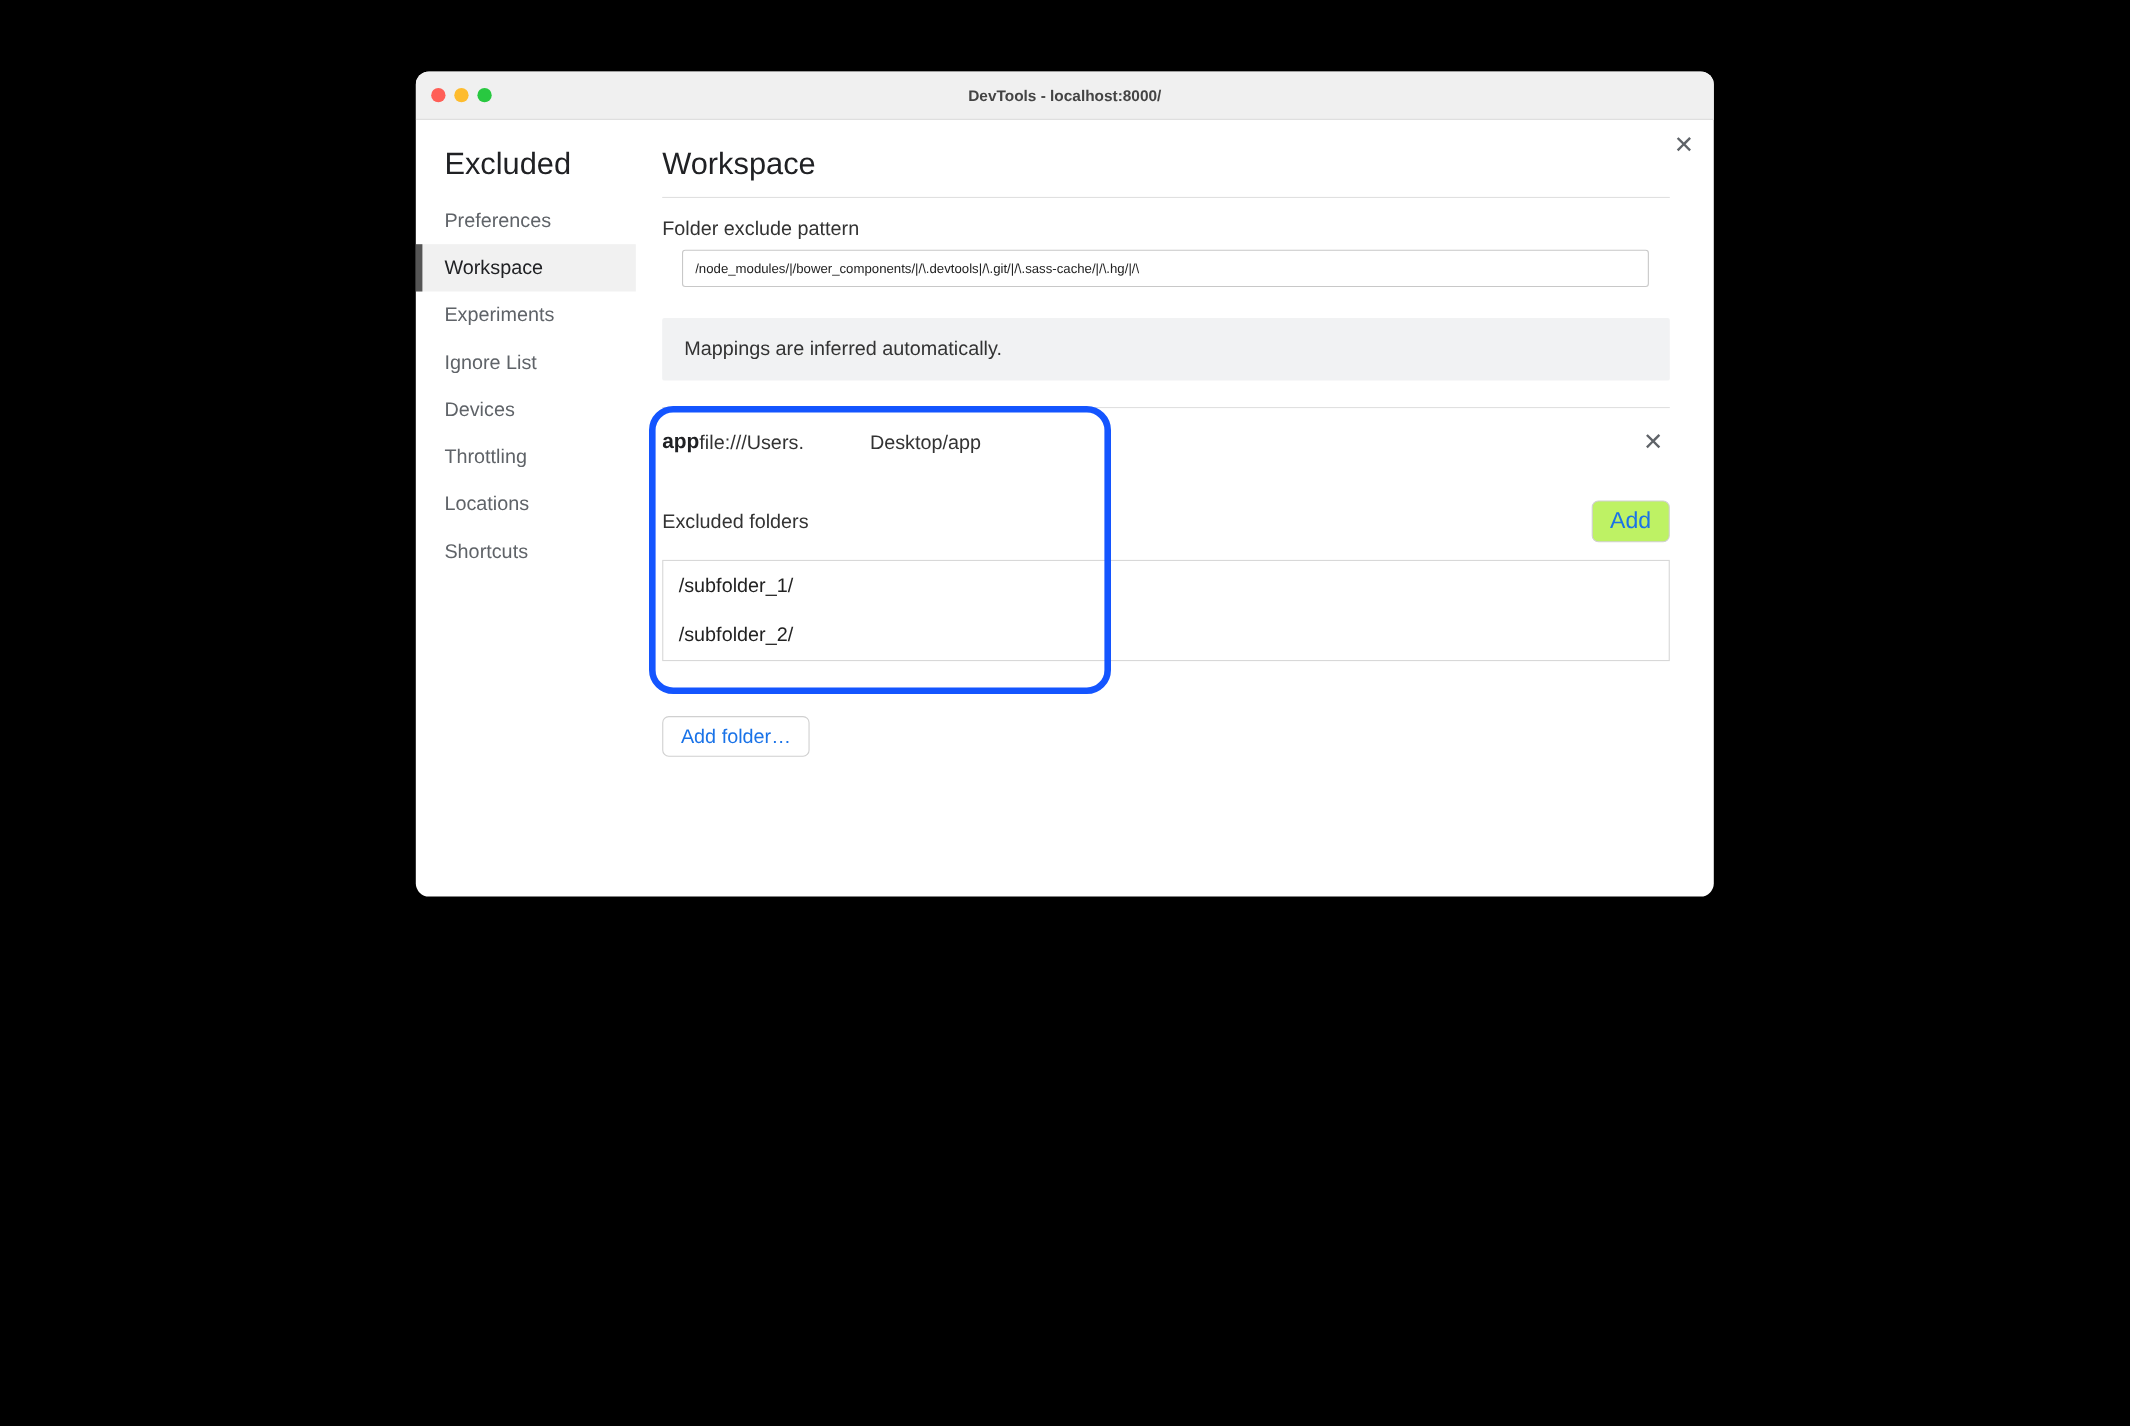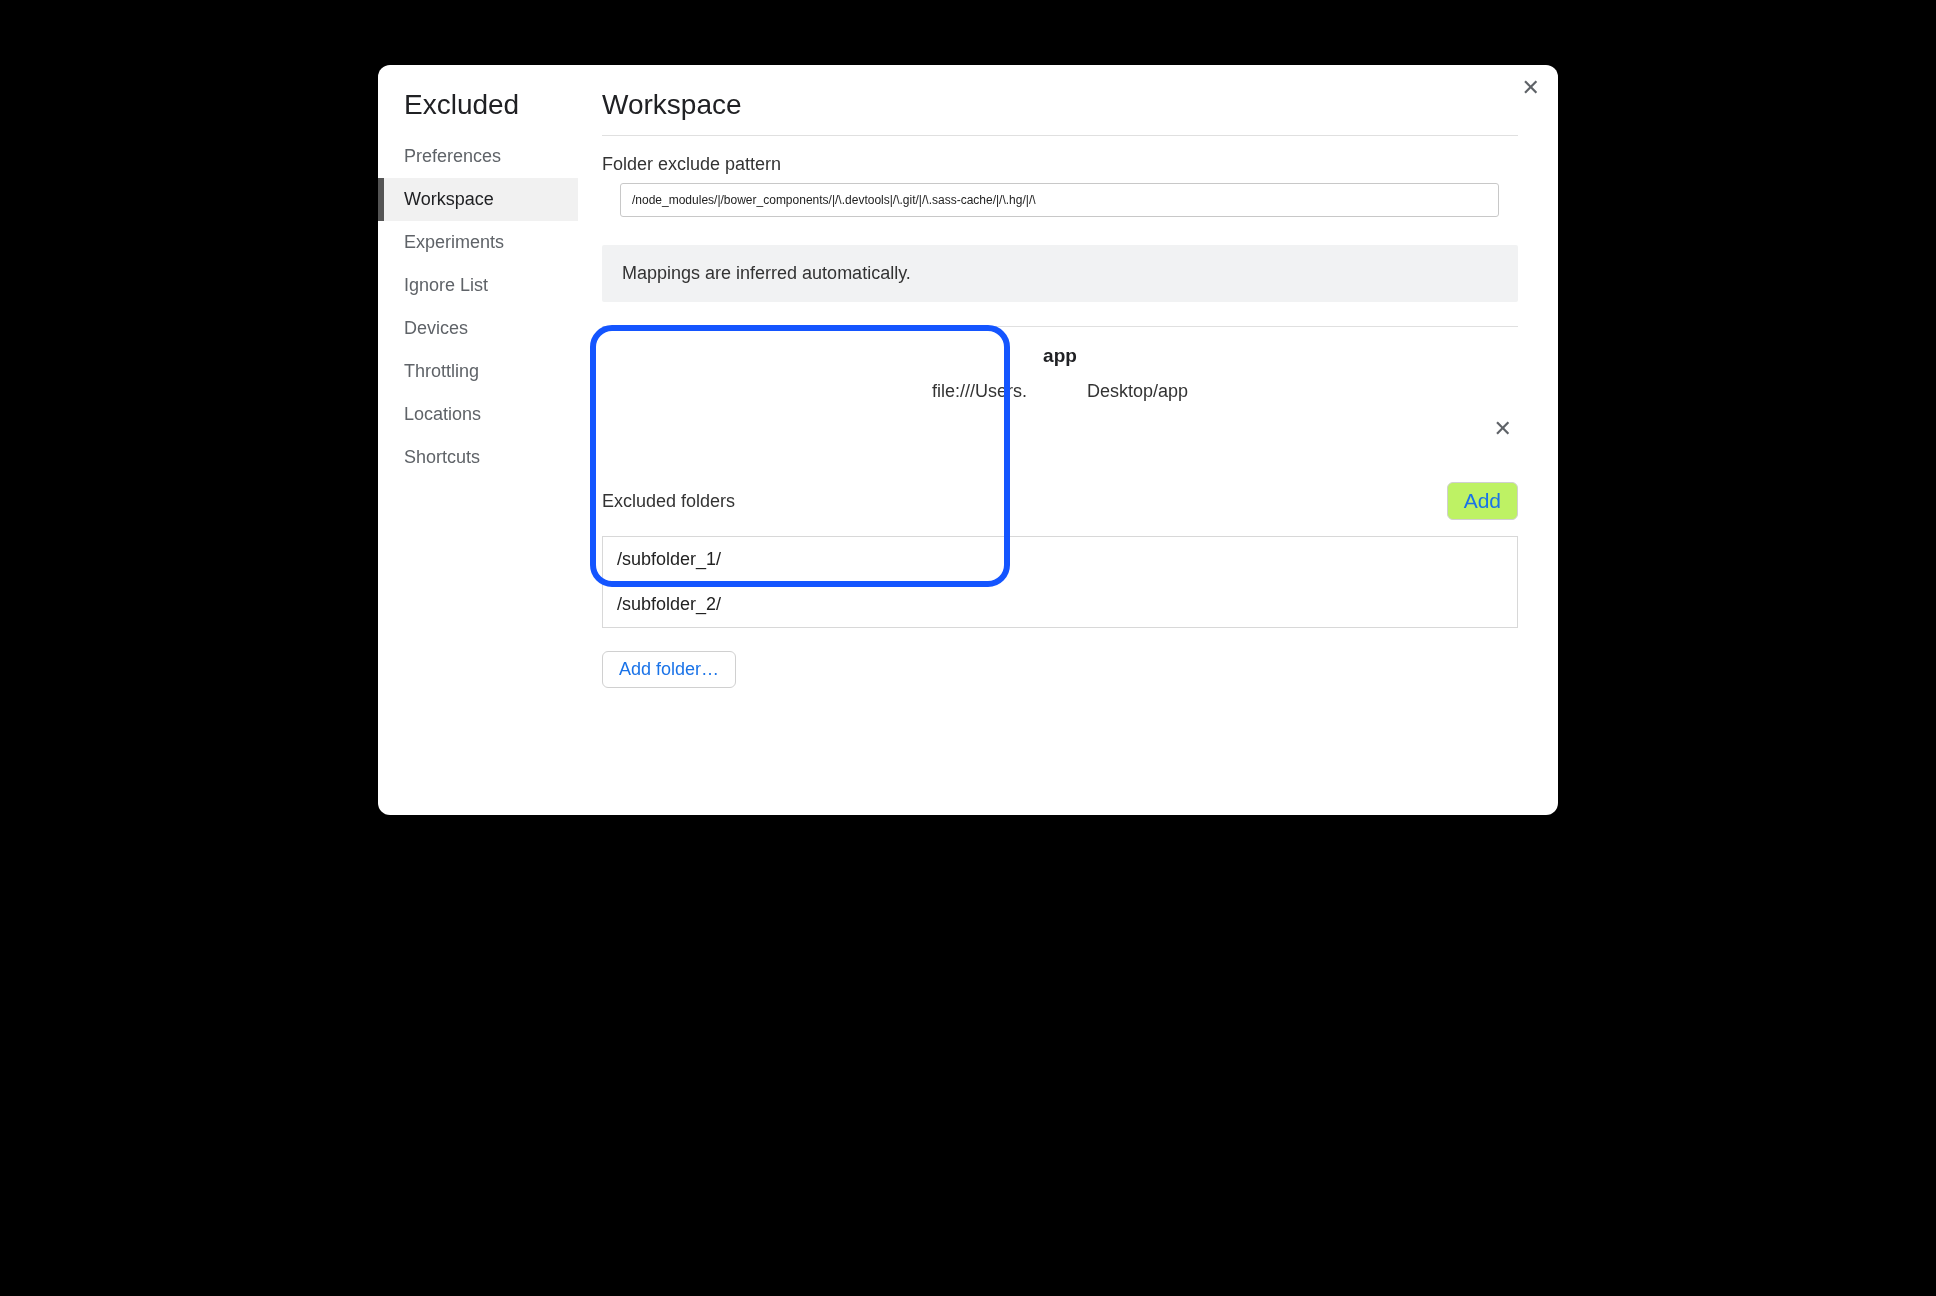--- a/index.html
+++ b/index.html
@@ -148,22 +148,20 @@
       border-radius: 22px;
       top: -20px;
       left: -12px;
       width: 420px;
       height: 262px;
       pointer-events: none;
     }
     .folder-header {
       display: flex;
       align-items: center;
-      gap: 14px;
-      flex-direction: column;
     }
     .folder-name {
       font-size: 19px;
       font-weight: 700;
       color: #202124;
     }
     .folder-path {
       font-size: 18px;
       color: #333;
     }
@@ -207,28 +205,36 @@
     }
     .add-folder-btn {
       border: 1px solid #d0d0d0;
       border-radius: 6px;
       background: #fff;
       color: #1a73e8;
       font-size: 18px;
       font-weight: 500;
       padding: 7px 16px;
       cursor: pointer;
-      margin-top: 23px;
+      margin-top: 50px;
       font-family: inherit;
     }
   </style>
 </head>
 <body>
 
 <div class="window">
+  <div class="titlebar">
+    <div class="traffic-lights">
+      <div class="traffic-light tl-close"></div>
+      <div class="traffic-light tl-min"></div>
+      <div class="traffic-light tl-max"></div>
+    </div>
+    <div class="title-text">DevTools - localhost:8000/</div>
+  </div>
 
   <div class="content">
     <div class="close-x">✕</div>
 
     <div class="sidebar">
       <div class="sidebar-title">Excluded</div>
       <div class="sidebar-item">Preferences</div>
       <div class="sidebar-item selected">Workspace</div>
       <div class="sidebar-item">Experiments</div>
       <div class="sidebar-item">Ignore List</div>

